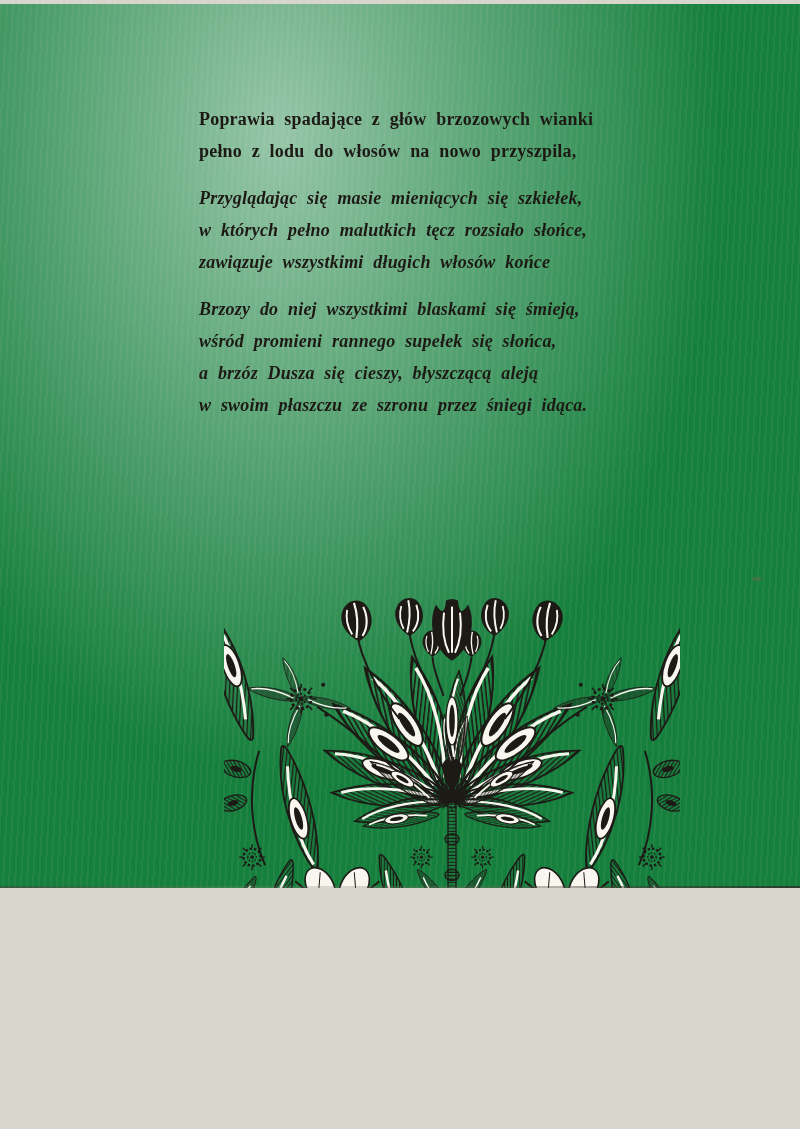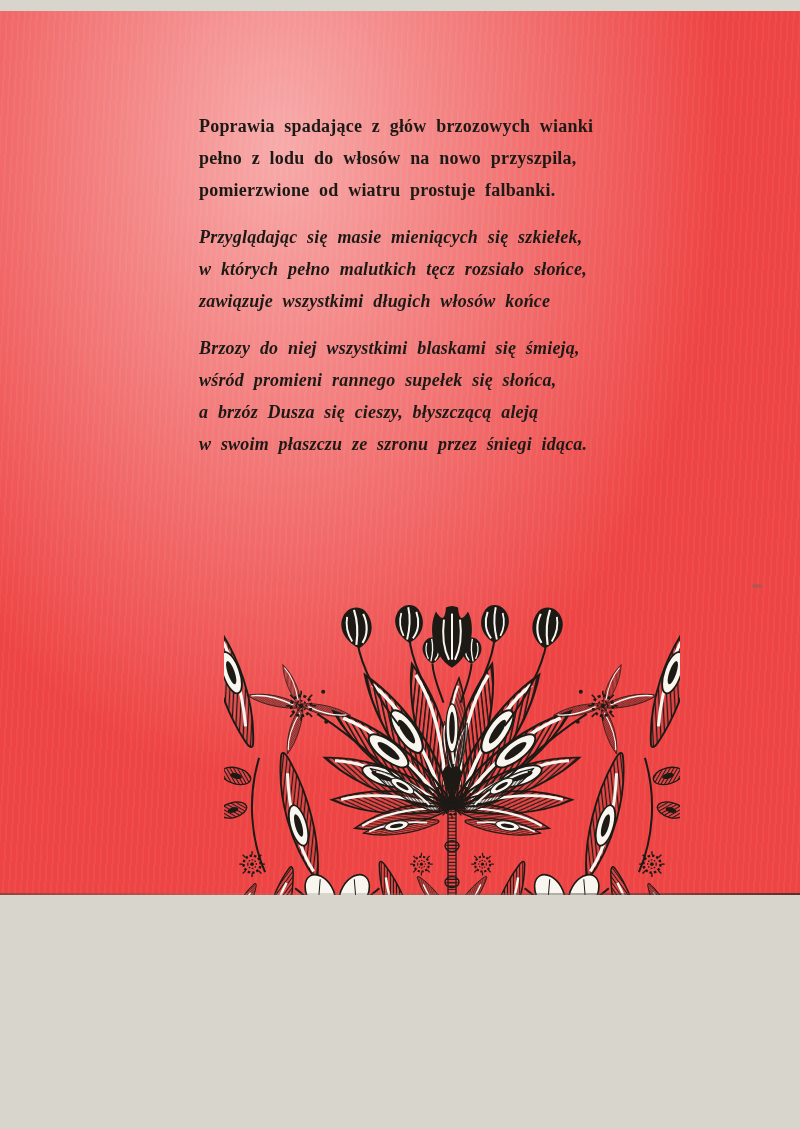--- a/index.html
+++ b/index.html
@@ -1,18 +1,18 @@
 <!DOCTYPE html>
 <html><head>
 <meta charset="utf-8">
 <style>
   html,body{margin:0;padding:0;background:#d8d5cc;}
   .page{
-    position:relative;width:800px;height:884px;margin:11px auto;
-    background:#ef4444;overflow:hidden;
+    position:relative;width:800px;height:884px;margin:4px auto;
+    background:#15803d;overflow:hidden;
     font-family:"Liberation Serif",serif;
   }
   .page::before{
     content:"";position:absolute;inset:0;pointer-events:none;
     background:
       radial-gradient(ellipse at 35% 15%, rgba(255,255,255,.55), rgba(255,255,255,0) 60%),
       repeating-linear-gradient(93deg, rgba(205,198,180,.07) 0 2px, rgba(255,255,255,0) 2px 6px);
   }
   .poem{
     position:absolute;left:199px;top:99px;width:500px;
@@ -37,21 +37,20 @@
 </style>
 </head>
 <body>
 
 <div class="page">
 
   <section class="poem">
     <div class="stanza">
       <div class="poem-line">Poprawia spadające z głów brzozowych wianki</div>
       <div class="poem-line">pełno z lodu do włosów na nowo przyszpila,</div>
-      <div class="poem-line">pomierzwione od wiatru prostuje falbanki.</div>
     </div>
     <div class="stanza">
       <div class="poem-line">Przyglądając się masie mieniących się szkiełek,</div>
       <div class="poem-line">w których pełno malutkich tęcz rozsiało słońce,</div>
       <div class="poem-line">zawiązuje wszystkimi długich włosów końce</div>
     </div>
     <div class="stanza">
       <div class="poem-line">Brzozy do niej wszystkimi blaskami się śmieją,</div>
       <div class="poem-line">wśród promieni rannego supełek się słońca,</div>
       <div class="poem-line">a brzóz Dusza się cieszy, błyszczącą aleją</div>

